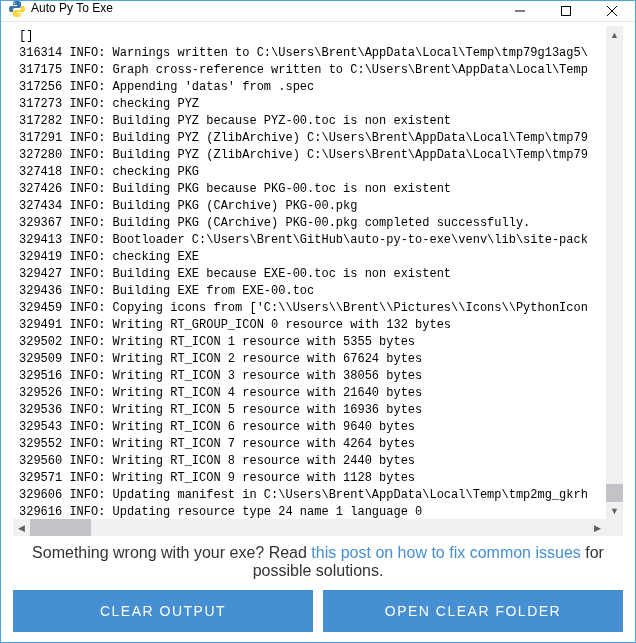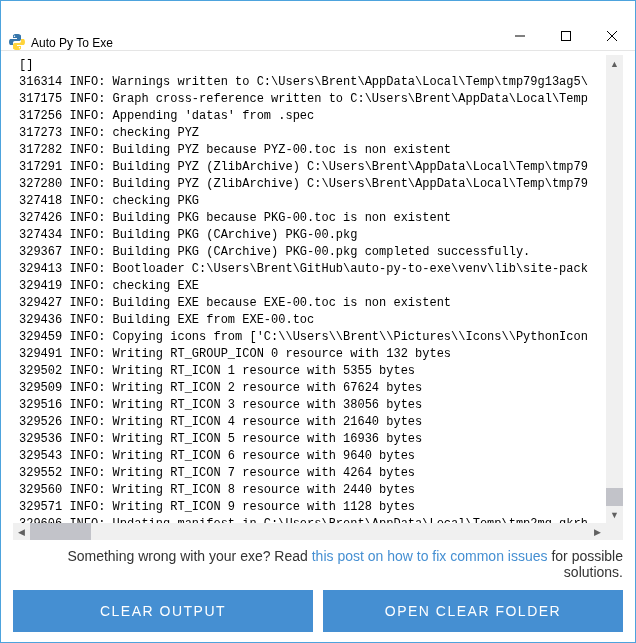--- a/index.html
+++ b/index.html
@@ -8,27 +8,26 @@
       font-size: 12px;
       background: #fff;
       width: 636px;
       height: 643px;
       overflow: hidden;
       border: 1px solid #4da3dd;
       display: flex;
       flex-direction: column;
     }
     .titlebar {
-      height: 30px;
+      height: 21px;
       background: #fff;
       display: flex;
-      align-items: flex-end;
+      align-items: flex-start;
       padding: 0 0 0 8px;
       border-bottom: 1px solid #e5e5e5;
-      margin-top: 20px;
     }
     .titlebar-icon {
       width: 16px;
       height: 16px;
       margin-right: 6px;
       display: inline-flex;
       align-items: center;
       justify-content: center;
     }
     .titlebar-title {
@@ -127,22 +126,22 @@
     }
     .vscroll-thumb-track { flex: 1; position: relative; }
     .vscroll-thumb {
       position: absolute;
       bottom: 0;
       width: 100%;
       height: 18px;
       background: #c2c3c9;
     }
     .hint-line {
-      text-align: right;
-      font-size: 14px;
+      text-align: center;
+      font-size: 16px;
       color: #333;
       padding: 8px 0 10px 0;
     }
     .hint-line a {
       color: #458fd2;
       text-decoration: none;
     }
     .button-row {
       display: flex;
       gap: 10px;

